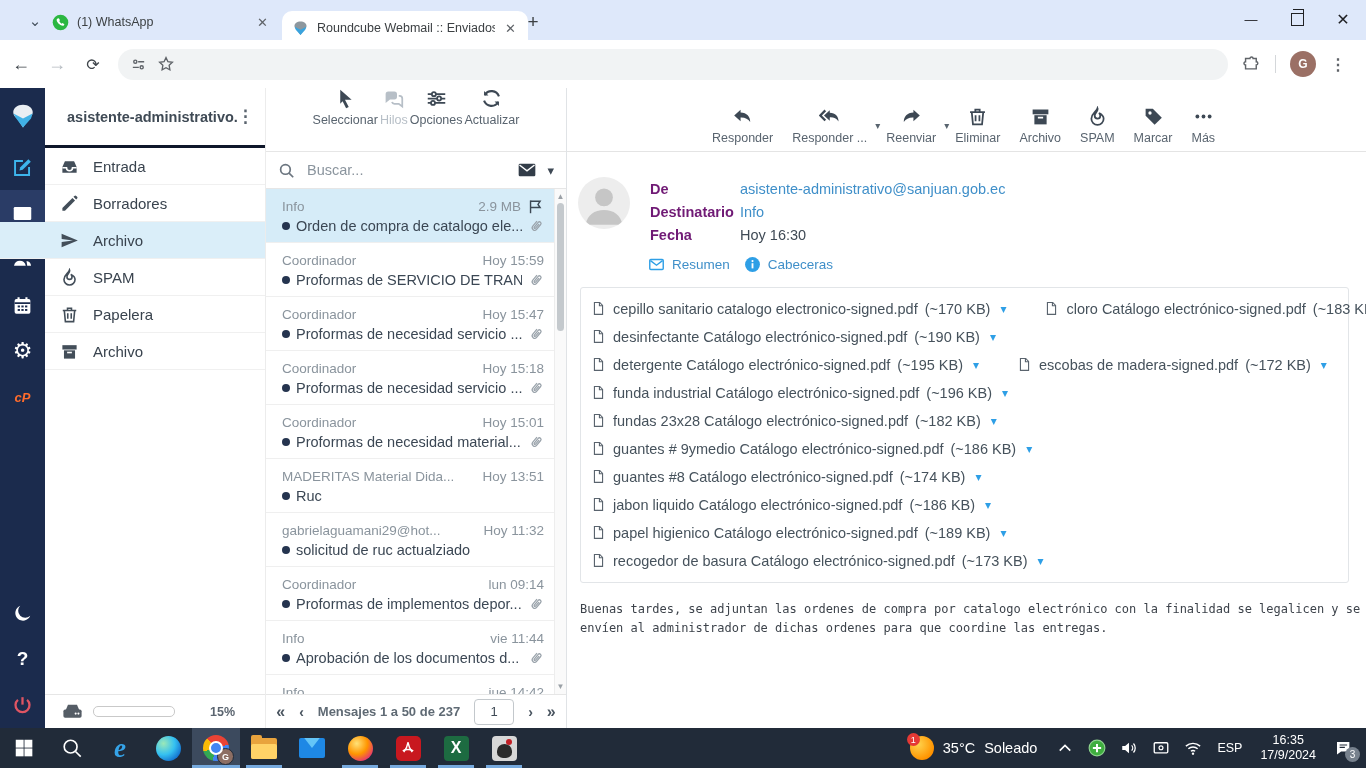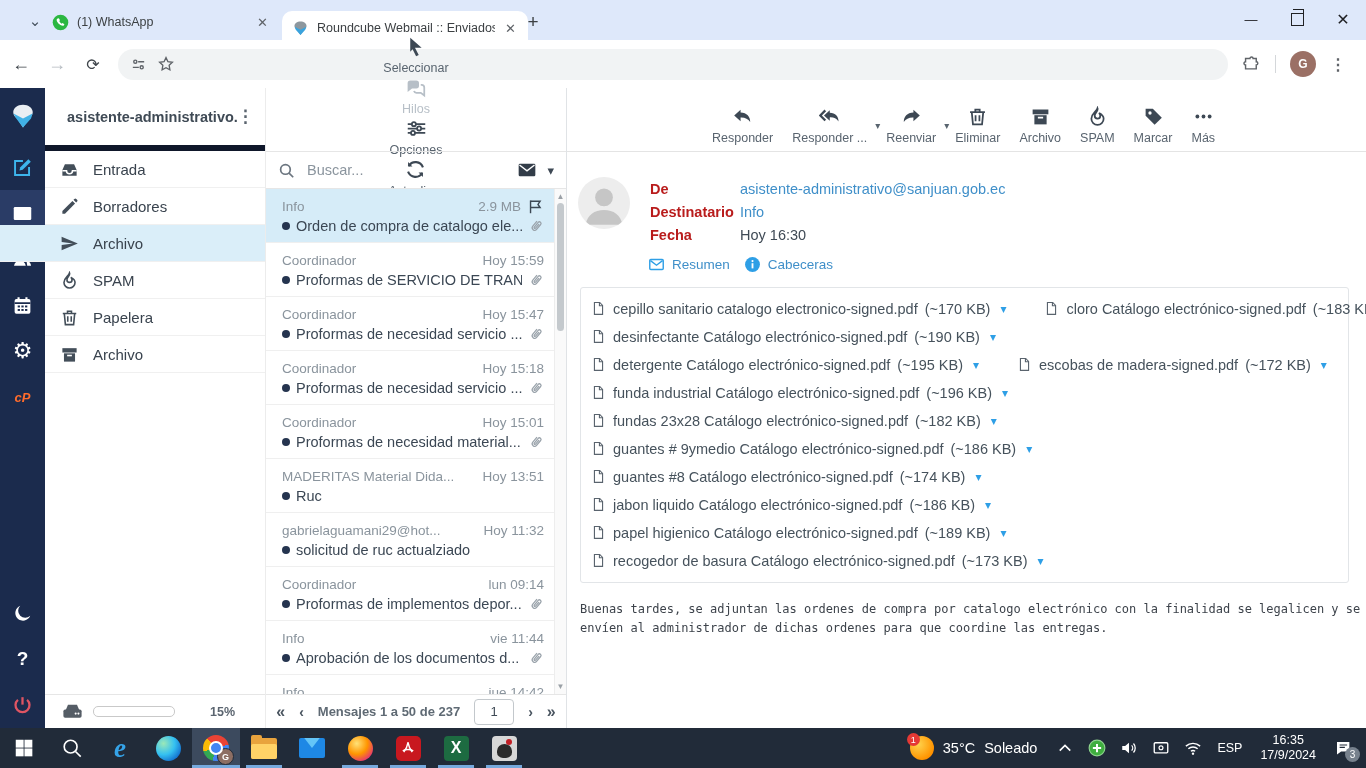--- a/index.html
+++ b/index.html
@@ -44,32 +44,32 @@
   .rail .tile.logo{height:56px;}
   .rail .tile.active{background:#2a3c66;}
   .rail .cp{color:#ff6c2c;font-weight:bold;font-style:italic;font-size:13px;}
   .rail .spacer{flex:1;}
   .rail .gear-glyph{font-size:22px;line-height:1;color:#fff;font-family:"DejaVu Sans",sans-serif;}
 
   .sidebar{width:220px;flex:0 0 auto;border-right:1px solid #ececec;display:flex;flex-direction:column;}
   .acct{height:57px;display:flex;align-items:center;padding:0 10px 0 22px;}
   .acct .name{font-size:14.5px;font-weight:bold;color:#3f4a55;flex:1;white-space:nowrap;overflow:hidden;}
   .acct .dots{color:#5a646e;font-size:17px;font-weight:bold;letter-spacing:1px;}
-  .folders{border-top:6px solid #0f172a;}
+  .folders{border-top:3px solid #0f172a;}
   .folder{height:36px;display:flex;align-items:center;gap:14px;padding:0 8px 0 15px;
     border-bottom:1px solid #f0f0f0;color:#39434e;font-size:15px;}
   .folder .ic{width:19px;height:19px;color:#434e59;}
   .folder.selected{background:#daeef9;margin-left:-45px;padding-left:60px;}
   .sb-footer{margin-top:auto;height:33px;border-top:1px solid #e6e6e6;display:flex;align-items:center;gap:9px;padding:0 10px 0 16px;}
   .quota-bar{width:80px;height:9px;border:1px solid #c9c9c9;border-radius:5px;background:#fff;overflow:hidden;}
   .quota-fill{height:100%;background:#57b7ea;border-radius:5px;}
   .quota-label{font-size:12.5px;font-weight:bold;color:#5b6570;margin-left:26px;}
 
   .listcol{width:300px;flex:0 0 auto;border-right:1px solid #e0e3e6;display:flex;flex-direction:column;}
-  .ltoolbar{height:57px;display:flex;align-items:center;justify-content:center;gap:2px;padding-bottom:6px;flex-direction:column;}
+  .ltoolbar{height:57px;display:flex;align-items:flex-start;justify-content:center;gap:2px;padding-bottom:6px;}
   .tbtn{display:flex;flex-direction:column;align-items:center;gap:4px;color:#59646f;font-size:12.5px;}
   .tbtn .ic{width:20px;height:20px;color:#3d4854;}
   .tbtn.disabled{color:#b7bfc7;}
   .tbtn.disabled .ic{color:#b7bfc7;}
   .searchrow{height:36px;border-top:1px solid #e6e6e6;border-bottom:1px solid #e6e6e6;
     display:flex;align-items:center;gap:10px;padding:0 12px;}
   .searchrow .ic{width:17px;height:17px;color:#6b757f;}
   .searchrow input{border:none;outline:none;background:transparent;font-size:14.5px;color:#3f4a55;flex:1;
     font-family:"Liberation Sans",sans-serif;}
   .searchrow input::placeholder{color:#8b959e;}
@@ -99,21 +99,21 @@
   .mtoolbar{height:57px;display:flex;align-items:flex-end;gap:19px;padding:0 0 6px 145px;}
   .mtoolbar .tbtn{position:relative;}
   .mtoolbar .caret{position:absolute;right:-13px;top:14px;font-size:10px;color:#59646f;}
   .mailbody{flex:1;border-top:1px solid #e4e4e4;overflow:hidden;padding:13px 14px 0 11px;}
   .subjrow{display:flex;align-items:center;gap:10px;}
   .subject{font-size:19.5px;font-weight:bold;color:#3a424a;white-space:nowrap;overflow:hidden;}
   .extlink{width:18px;height:18px;}
   .hdrblock{display:flex;margin-top:12px;gap:20px;}
   .pavatar{width:52px;height:52px;border-radius:50%;background:#ededed;overflow:hidden;}
   .fields .frow{display:flex;height:23px;align-items:center;font-size:14.5px;}
-  .fields .flabel{width:90px;font-weight:bold;color:#b91c1c;}
+  .fields .flabel{width:90px;font-weight:bold;color:#701a75;}
   .fields .fval{color:#3f8fc9;}
   .fields .fval.plain{color:#3f4a55;}
   .hdrlinks{display:flex;gap:14px;margin:10px 0 0 70px;align-items:center;}
   .hlink{display:flex;align-items:center;gap:7px;font-size:13.5px;color:#3f8fc9;}
   .hlink .ic{width:17px;height:17px;color:#2e9fe6;}
   .attachbox{margin:14px 3px 0 2px;border:1px solid #e2e5e8;border-radius:3px;padding:7px 10px;}
   .attrow{display:flex;gap:38px;height:28px;align-items:center;}
   .attitem{display:flex;align-items:center;gap:7px;font-size:14.5px;color:#46525c;white-space:nowrap;}
   .attitem .doc{width:15px;height:18px;color:#5a646e;}
   .attitem .car{color:#2e9fe6;font-size:12px;margin-left:3px;}

